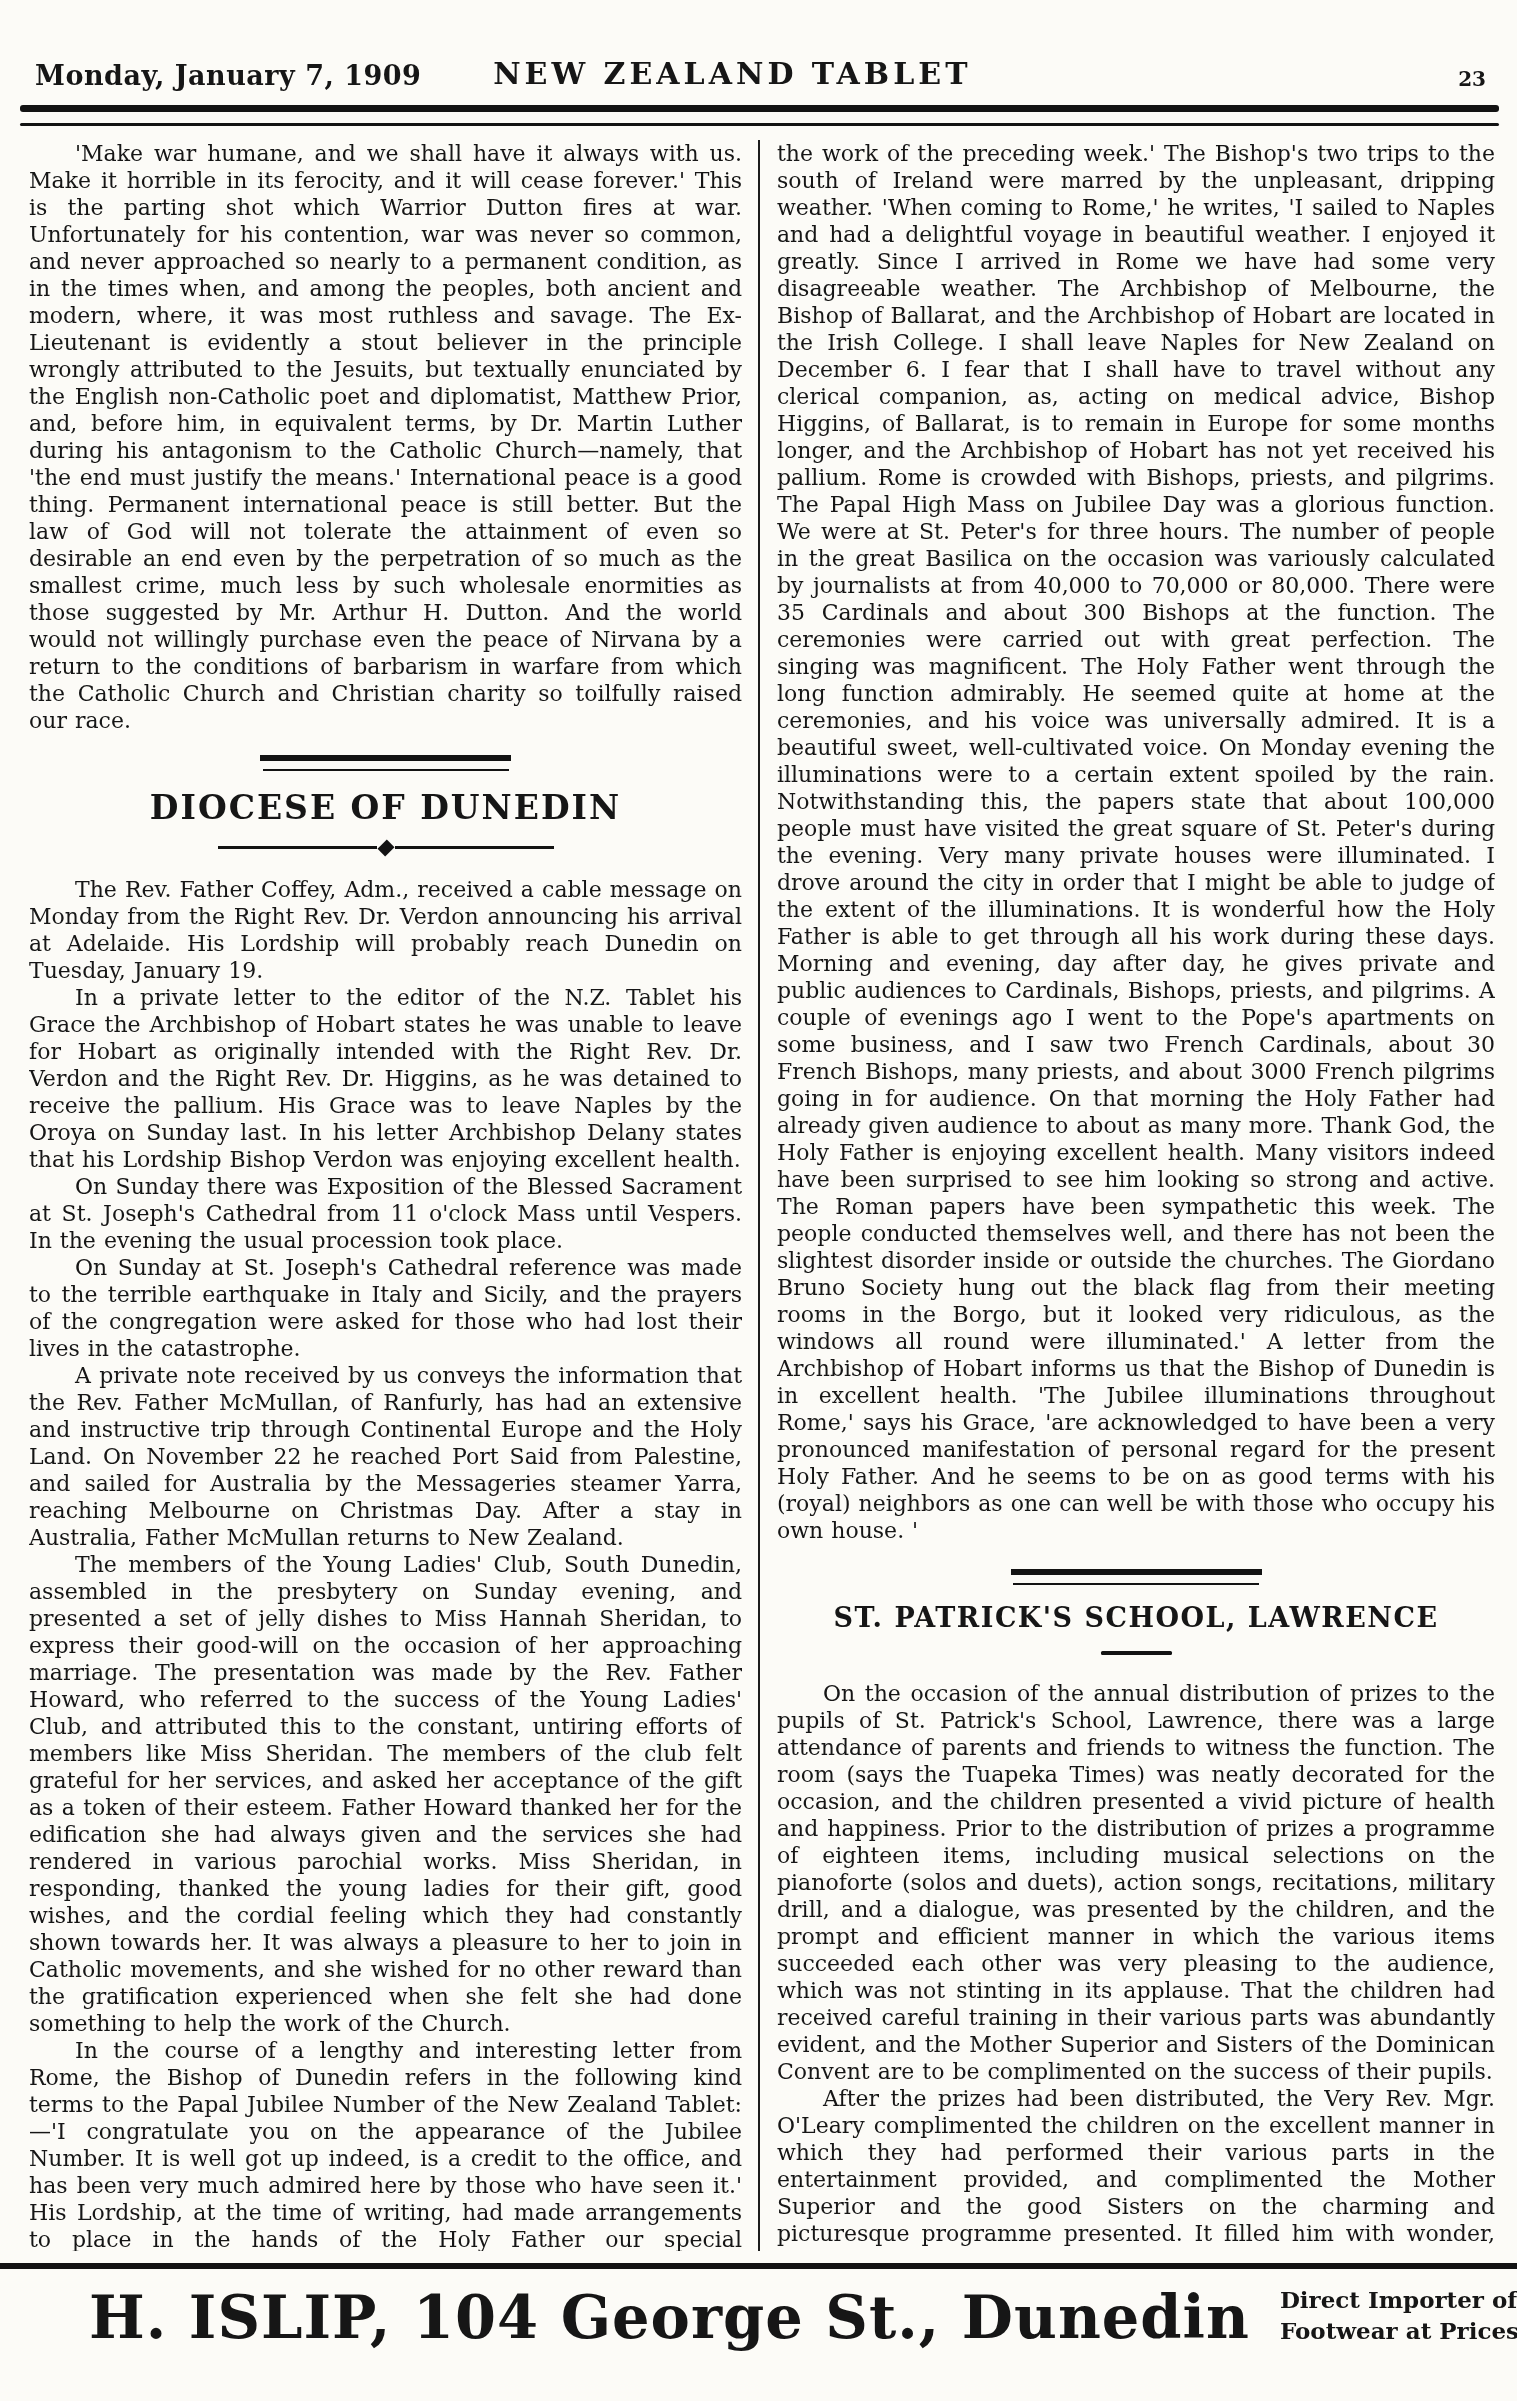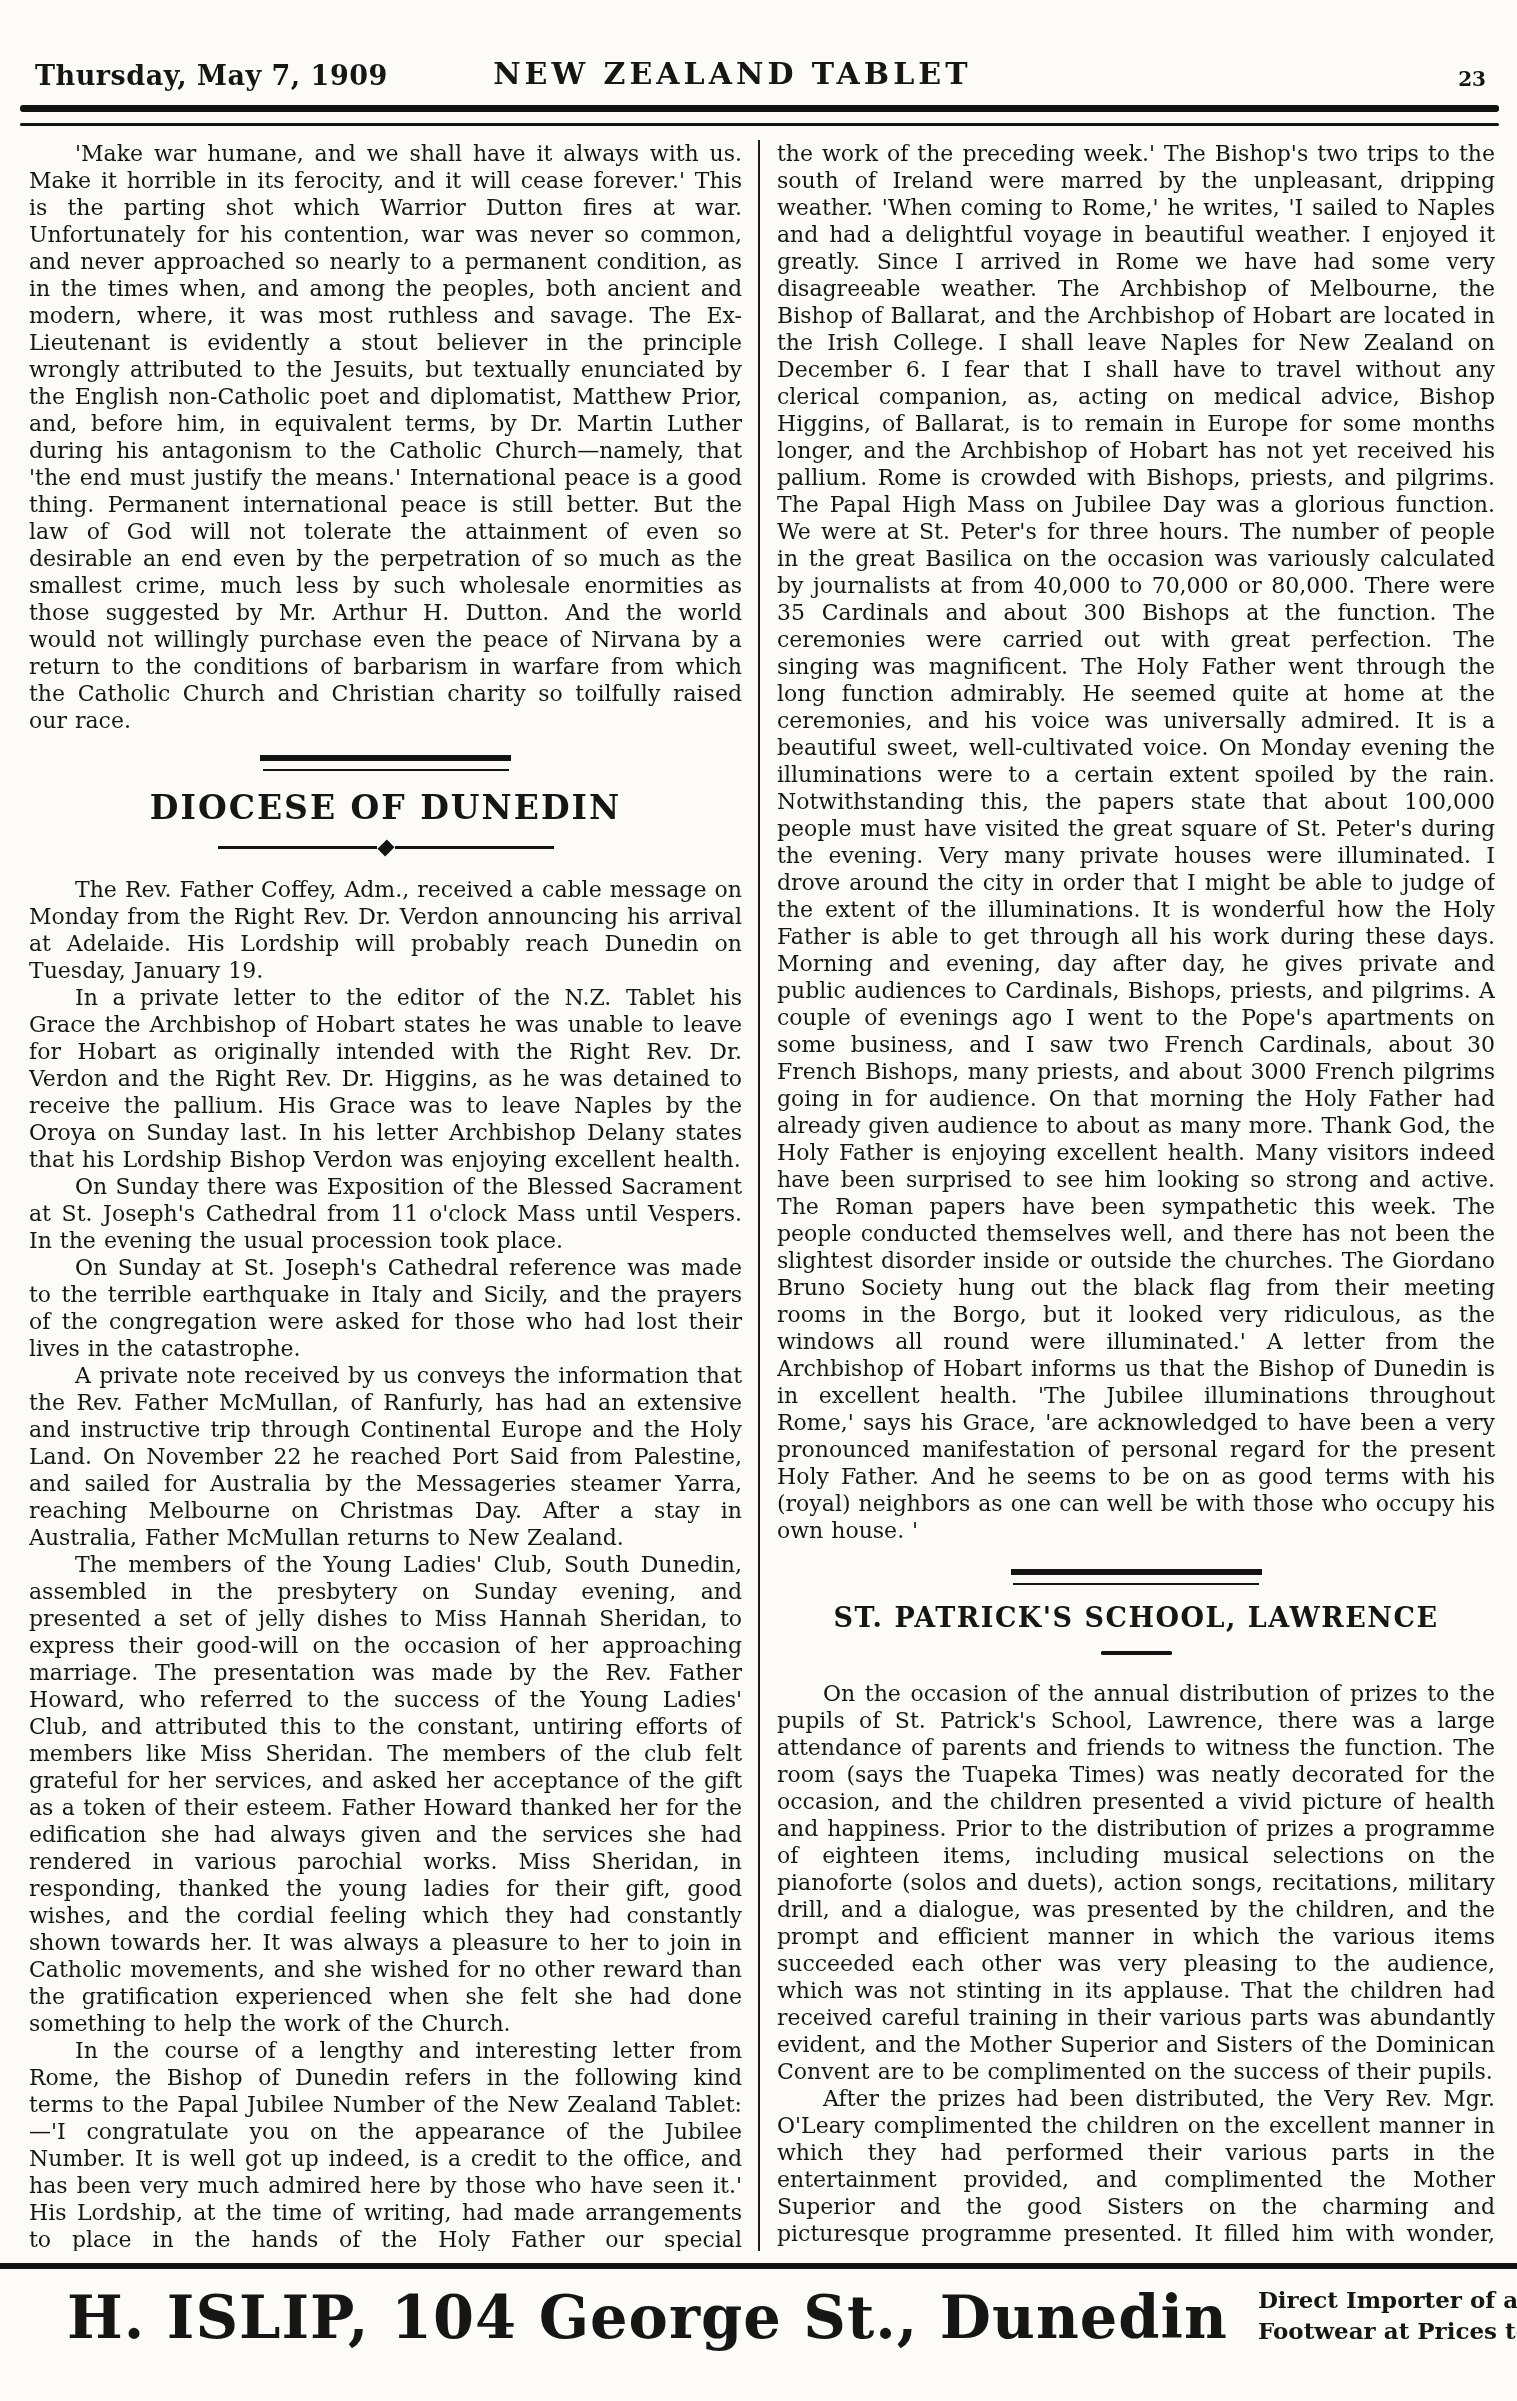--- a/index.html
+++ b/index.html
@@ -101,37 +101,38 @@
   .ad-row {
     position: absolute; top: 2280px; left: 67px; right: 30px;
     display: flex; align-items: flex-start;
   }
   .ad-name {
     font-size: 59px;
     font-weight: bold;
     letter-spacing: 1px;
     white-space: nowrap;
     line-height: 75px;
+    margin-left: 22px;
   }
   .ad-tagline {
     margin-left: 30px;
     padding-top: 4px;
     font-size: 23px;
     font-weight: bold;
     line-height: 31px;
     white-space: nowrap;
   }
 </style>
 </head>
 <body>
 
 <div class="page">
 
   <header class="masthead-row">
-    <div class="issue-date">Thursday, May 7, 1909</div>
+    <div class="issue-date">Monday, January 7, 1909</div>
     <div class="masthead">NEW ZEALAND TABLET</div>
     <div class="pagenum">23</div>
   </header>
   <div class="rule header-rule-thick"></div>
   <div class="rule header-rule-thin"></div>
 
   <main class="columns">
     <div class="vdivider"></div>
 
     <section class="col left">

